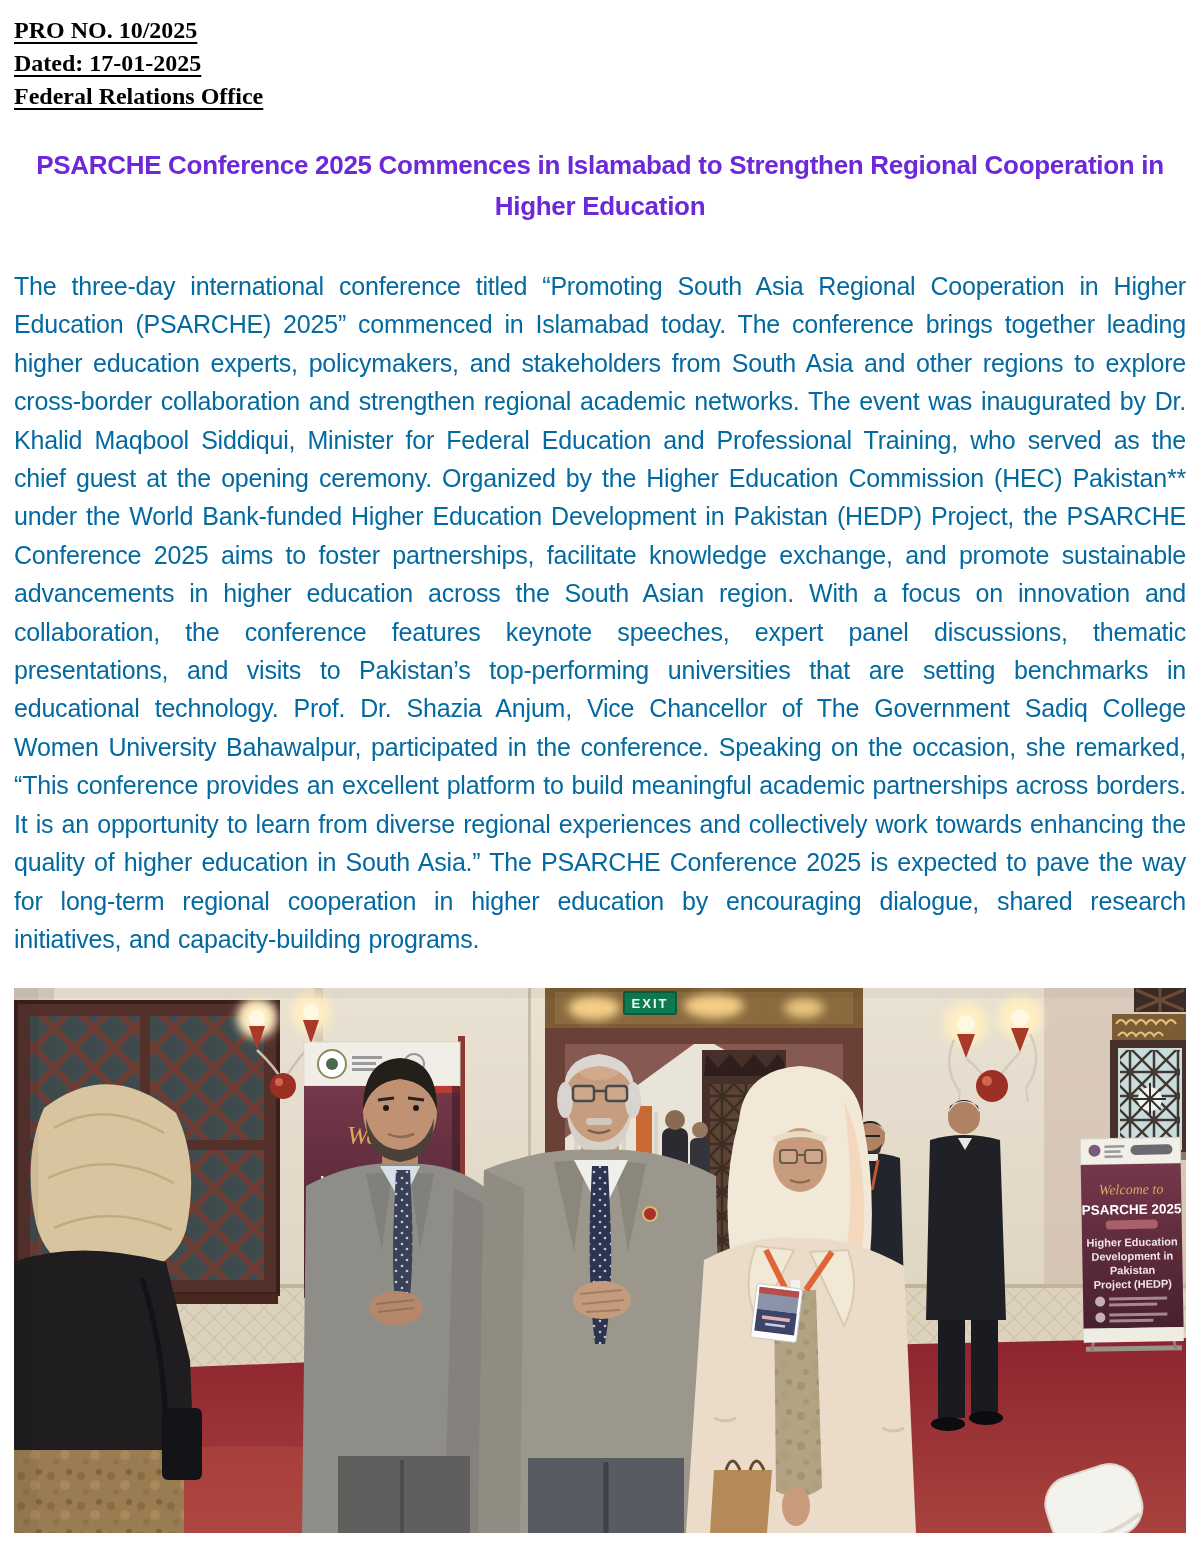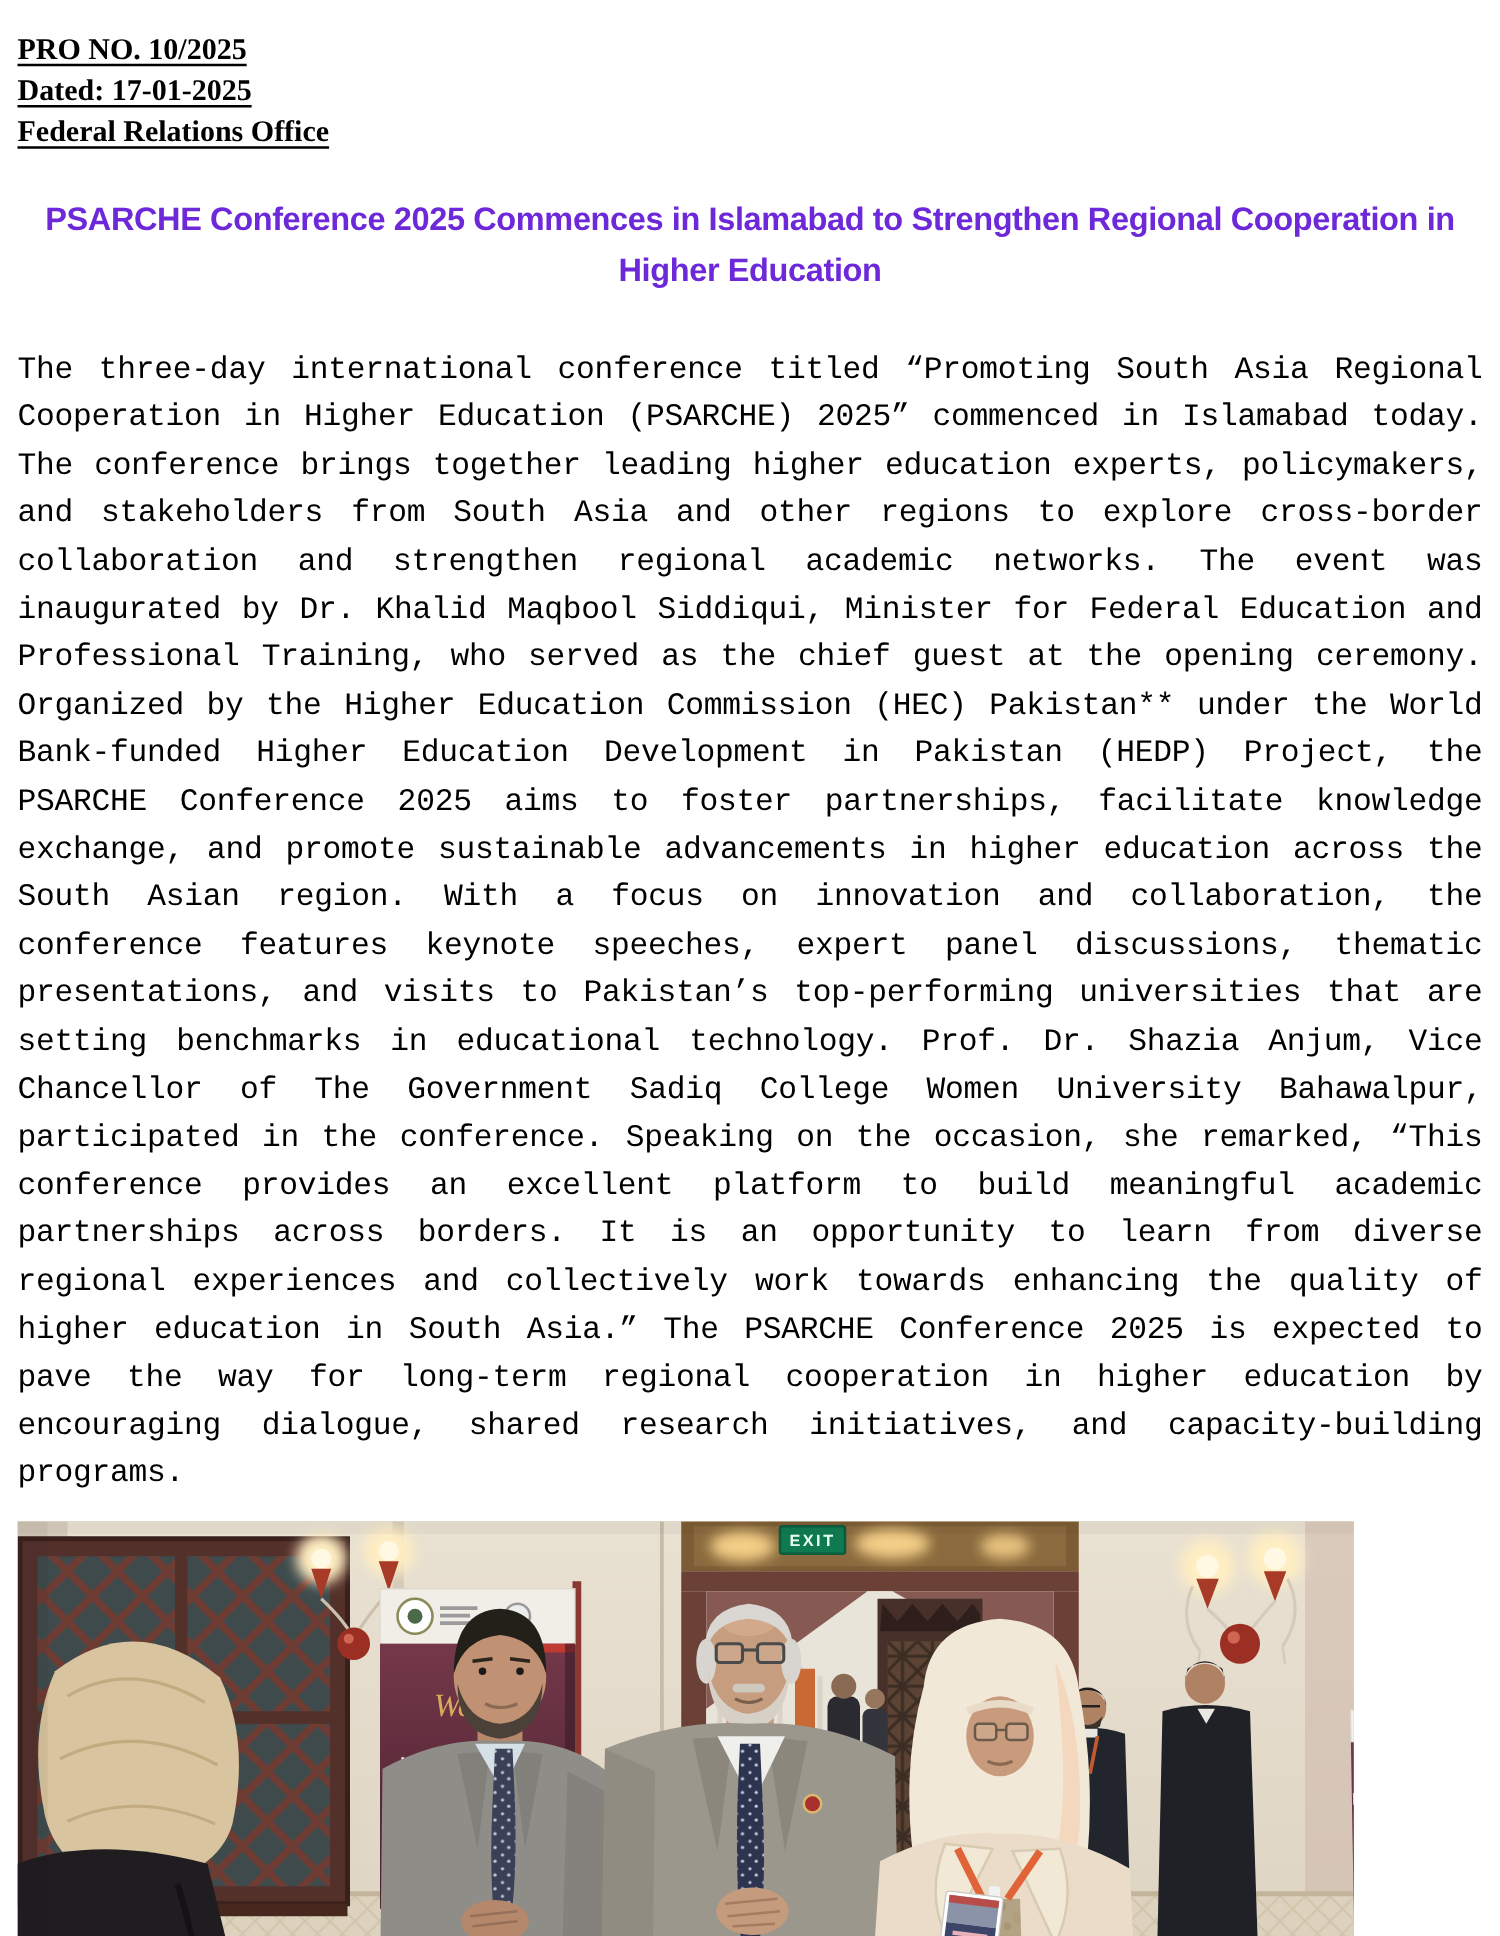--- a/index.html
+++ b/index.html
@@ -1,24 +1,24 @@
 <!DOCTYPE html>
 <html><head>
 <meta charset="utf-8">
 <style>
   html,body{margin:0;padding:0;background:#ffffff;}
   body{width:1200px;font-family:"Liberation Sans",sans-serif;color:#111;}
-  .page{width:1200px;height:1549px;box-sizing:border-box;padding:24px 14px 0;overflow:hidden;background:#fff;}
+  .page{width:1200px;height:1549px;box-sizing:border-box;padding:14px 14px 0;overflow:hidden;background:#fff;}
   .doc-header{font-family:"Liberation Serif",serif;font-weight:bold;font-size:24px;line-height:33px;color:#000;}
   .doc-header .hline{text-decoration:underline;text-decoration-thickness:2px;text-underline-offset:4px;width:max-content;}
   .article-title{margin:32px auto 0;max-width:1160px;text-align:center;font-family:"Liberation Sans",sans-serif;
     font-weight:700;font-size:26px;line-height:41px;letter-spacing:-0.3px;color:#6d28d9;}
-  .article-body{margin:40px 0 0;font-family:Liberation Mono, monospace;font-size:25px;line-height:38.4px;
-    letter-spacing:-0.2px;word-spacing:1px;text-align:justify;color:#000000;}
-  .photo-figure{margin:18px 0 0;width:1069px;height:545px;overflow:hidden;background:#d9cebd;}
+  .article-body{margin:40px 0 0;font-family:Liberation Sans, sans-serif;font-size:25px;line-height:38.4px;
+    letter-spacing:-0.2px;word-spacing:1px;text-align:justify;color:#0369a1;}
+  .photo-figure{margin:30px 0 0;width:1172px;height:545px;overflow:hidden;background:#d9cebd;}
   .photo-figure svg{display:block;}
   text{font-family:"Liberation Sans",sans-serif;}
   .script-text{font-family:"Liberation Serif",serif;font-style:italic;}
 </style>
 </head>
 <body>
 
 <div class="page">
 
   <header class="doc-header">

